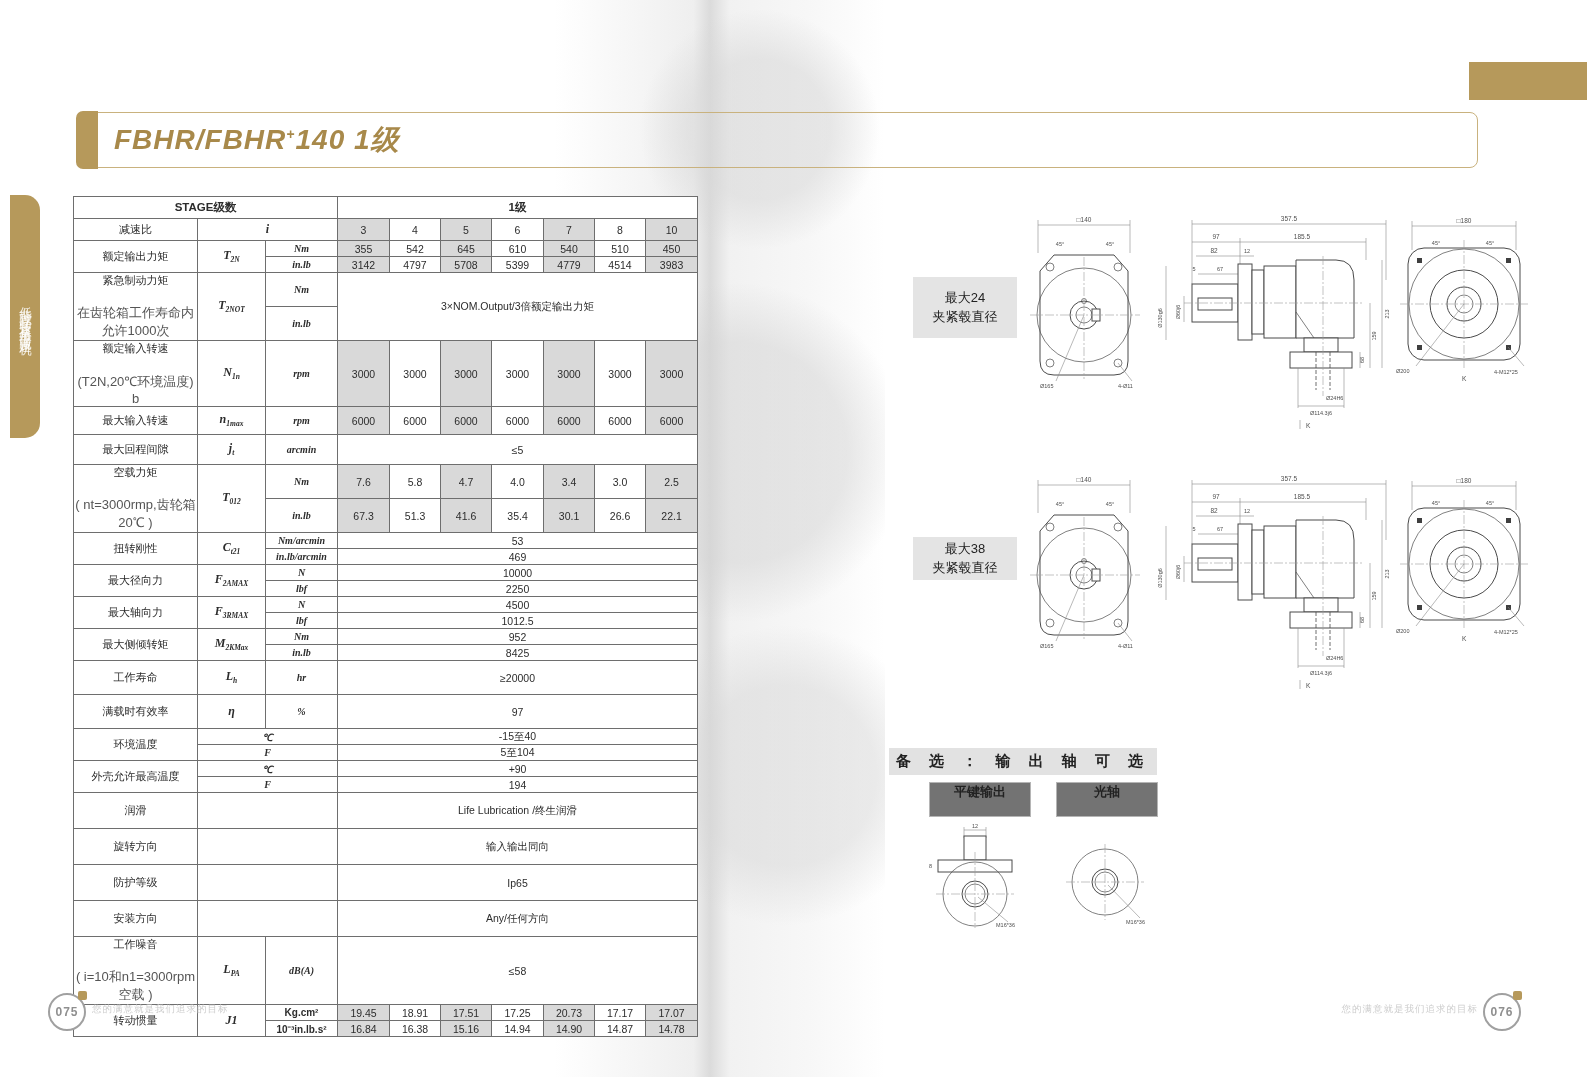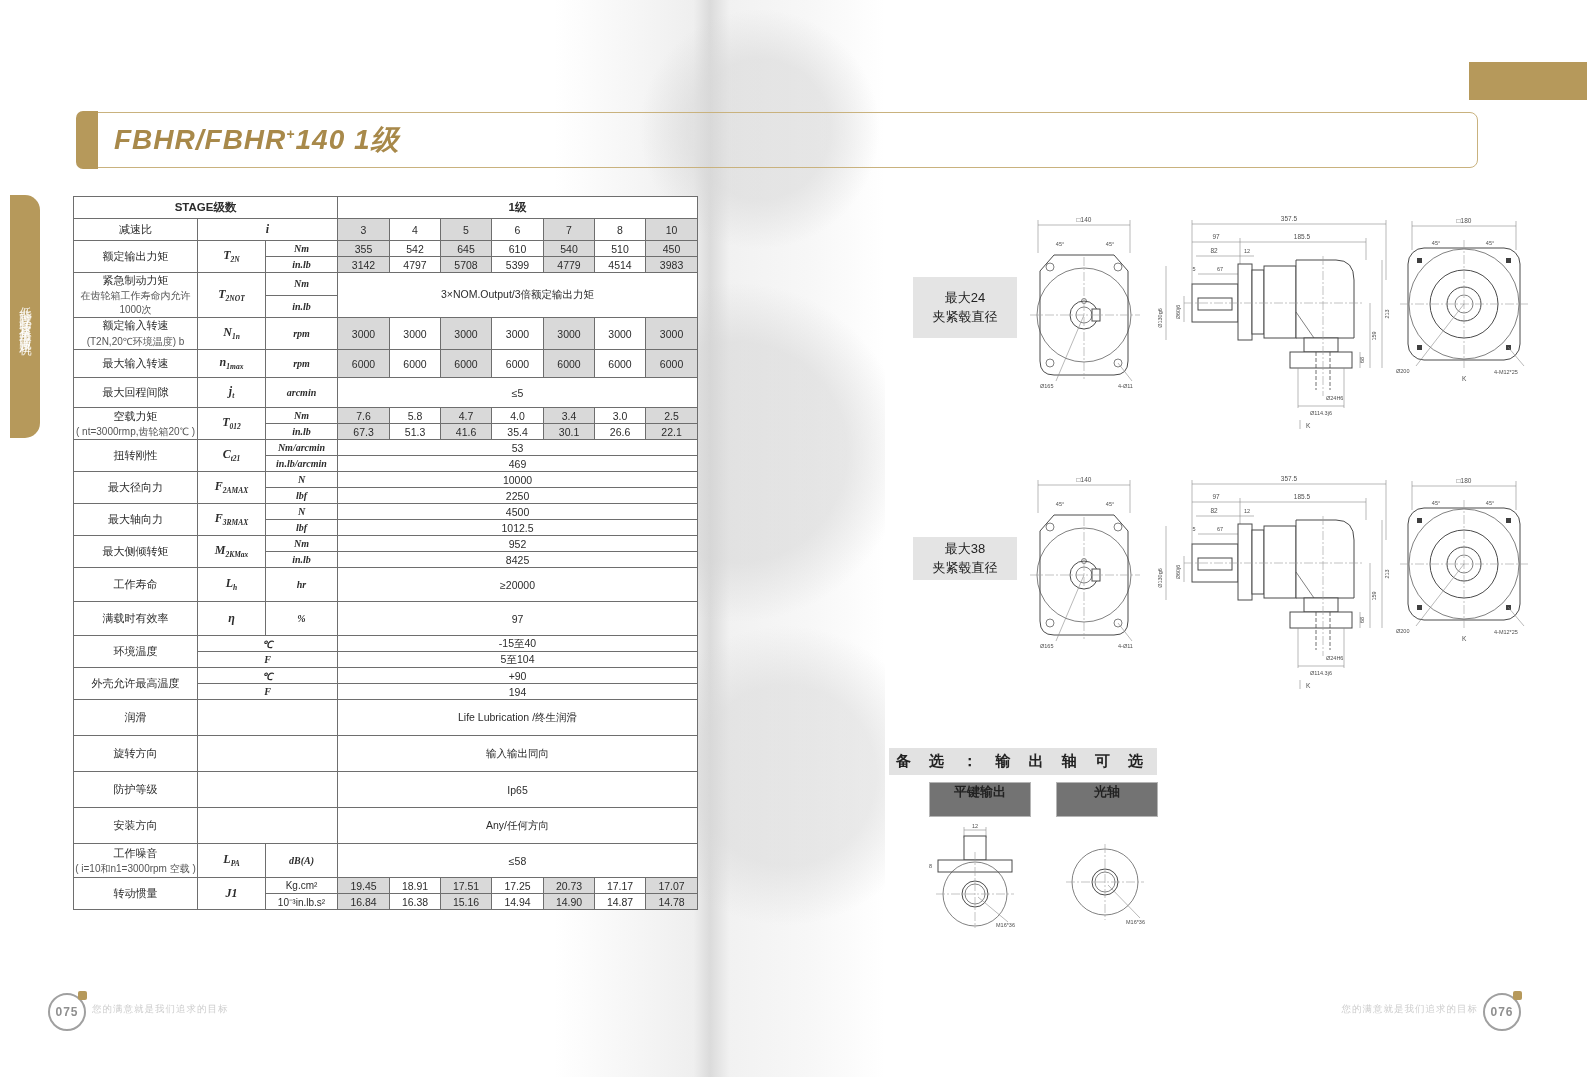--- a/index.html
+++ b/index.html
@@ -29,25 +29,25 @@
   .side-tab{left:10px;top:195px;width:30px;height:243px;background:#b6995b;border-radius:0 15px 15px 0;
             display:flex;align-items:center;justify-content:center;}
   .side-tab span{writing-mode:vertical-rl;color:rgba(255,255,255,.85);font-size:12.5px;letter-spacing:3px;}
   
   .spec-wrap{left:73px;top:196px;background:#fff;}
   table.spec{border-collapse:collapse;table-layout:fixed;width:624px;background:#fff;}
   table.spec td{border:1px solid #6e6e6e;padding:0 1px;text-align:center;vertical-align:middle;
                 font-size:10.5px;color:#2c2c2c;overflow:hidden;}
   table.spec .hdr{font-size:11.5px;font-weight:600;}
   table.spec .lbl{font-size:11px;}
-  table.spec .lbl .lbl-sub{font-size:10px;color:#555;margin-top:1px;}
+  table.spec .lbl .lbl-sub{font-size:13px;color:#555;margin-top:16px;}
   table.spec .sym{font-family:"Liberation Serif",serif;font-style:italic;font-weight:bold;font-size:12px;}
   table.spec .sym sub{font-size:7.5px;}
   table.spec .unit{font-family:"Liberation Serif",serif;font-style:italic;font-weight:bold;font-size:10px;}
-  table.spec .unit.upright{font-family:"Liberation Sans",sans-serif;font-style:normal;font-weight:normal;font-size:10px;}
+  table.spec .unit.upright{font-family:"Liberation Sans",sans-serif;font-style:normal;font-weight:bold;font-size:10px;}
   table.spec .shade{background:#d9d9d9;}
   
   .gray-box{background:#e4e4e4;display:flex;flex-direction:column;align-items:center;justify-content:center;
             font-size:13px;color:#222;line-height:1.45;}
   .opt-header{left:889px;top:748px;width:268px;height:27px;background:#e2e2e2;display:flex;align-items:center;
               justify-content:center;font-size:15px;font-weight:bold;letter-spacing:7px;color:#222;}
   .opt-box{background:#737373;border:1px solid #b5b5b5;display:flex;align-items:flex-start;justify-content:center;
            font-size:13px;color:#222;font-weight:bold;}
   
   .drw-row{position:absolute;width:530px;height:240px;z-index:2;}

